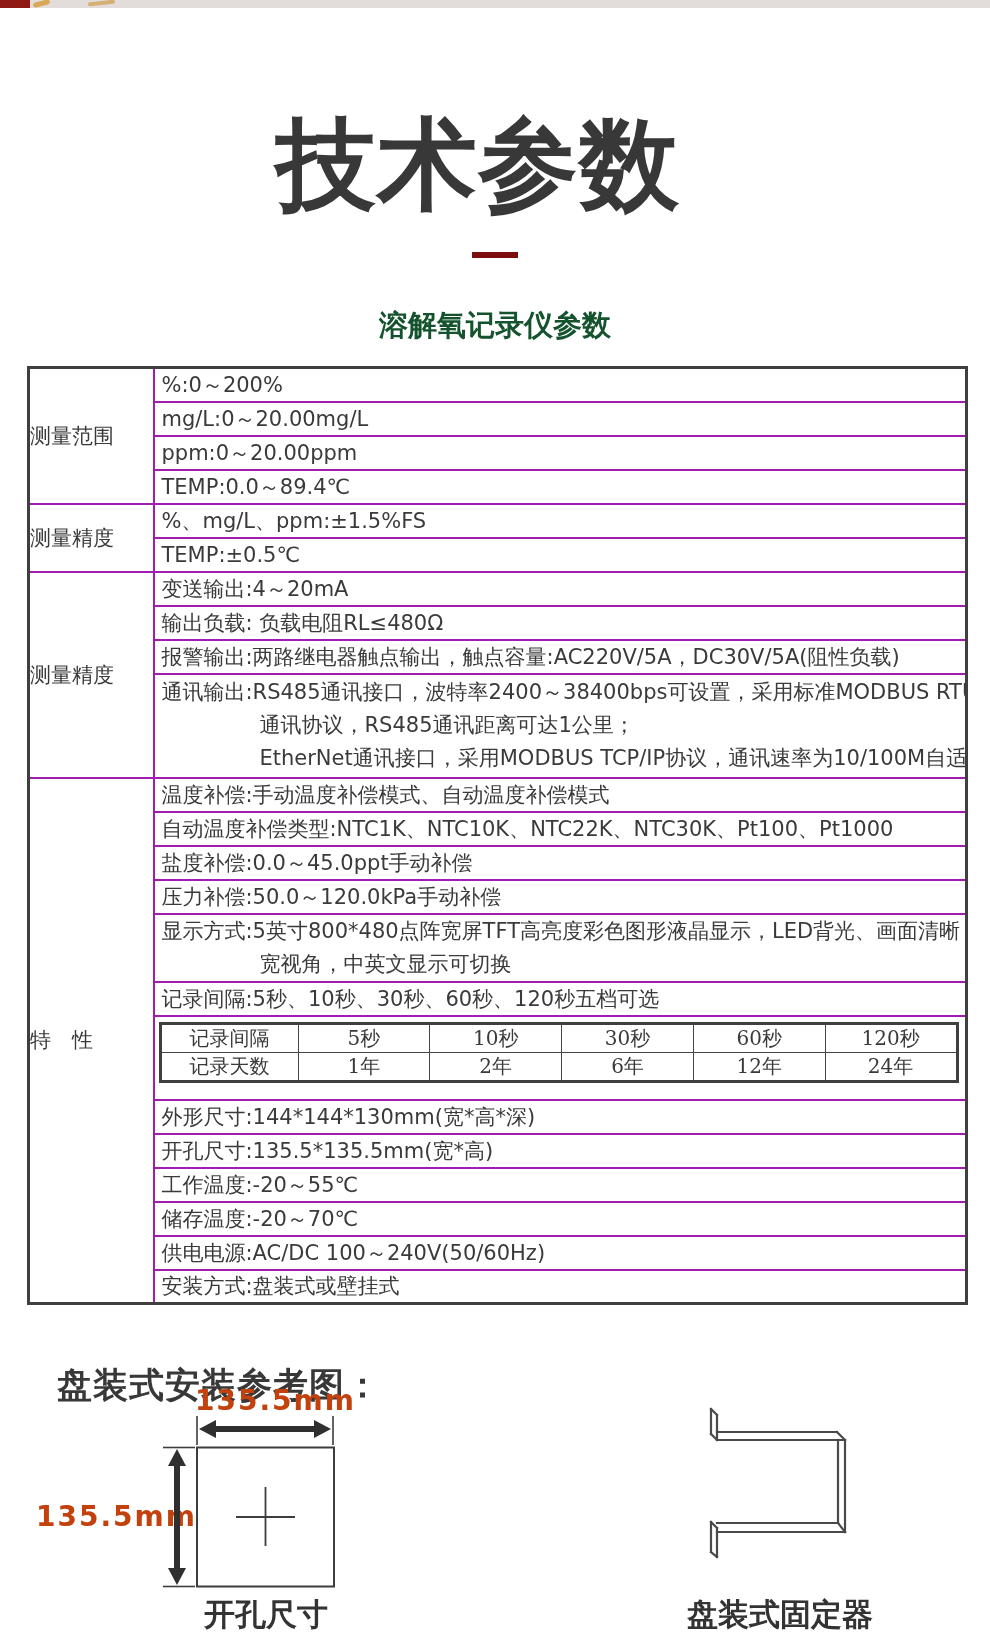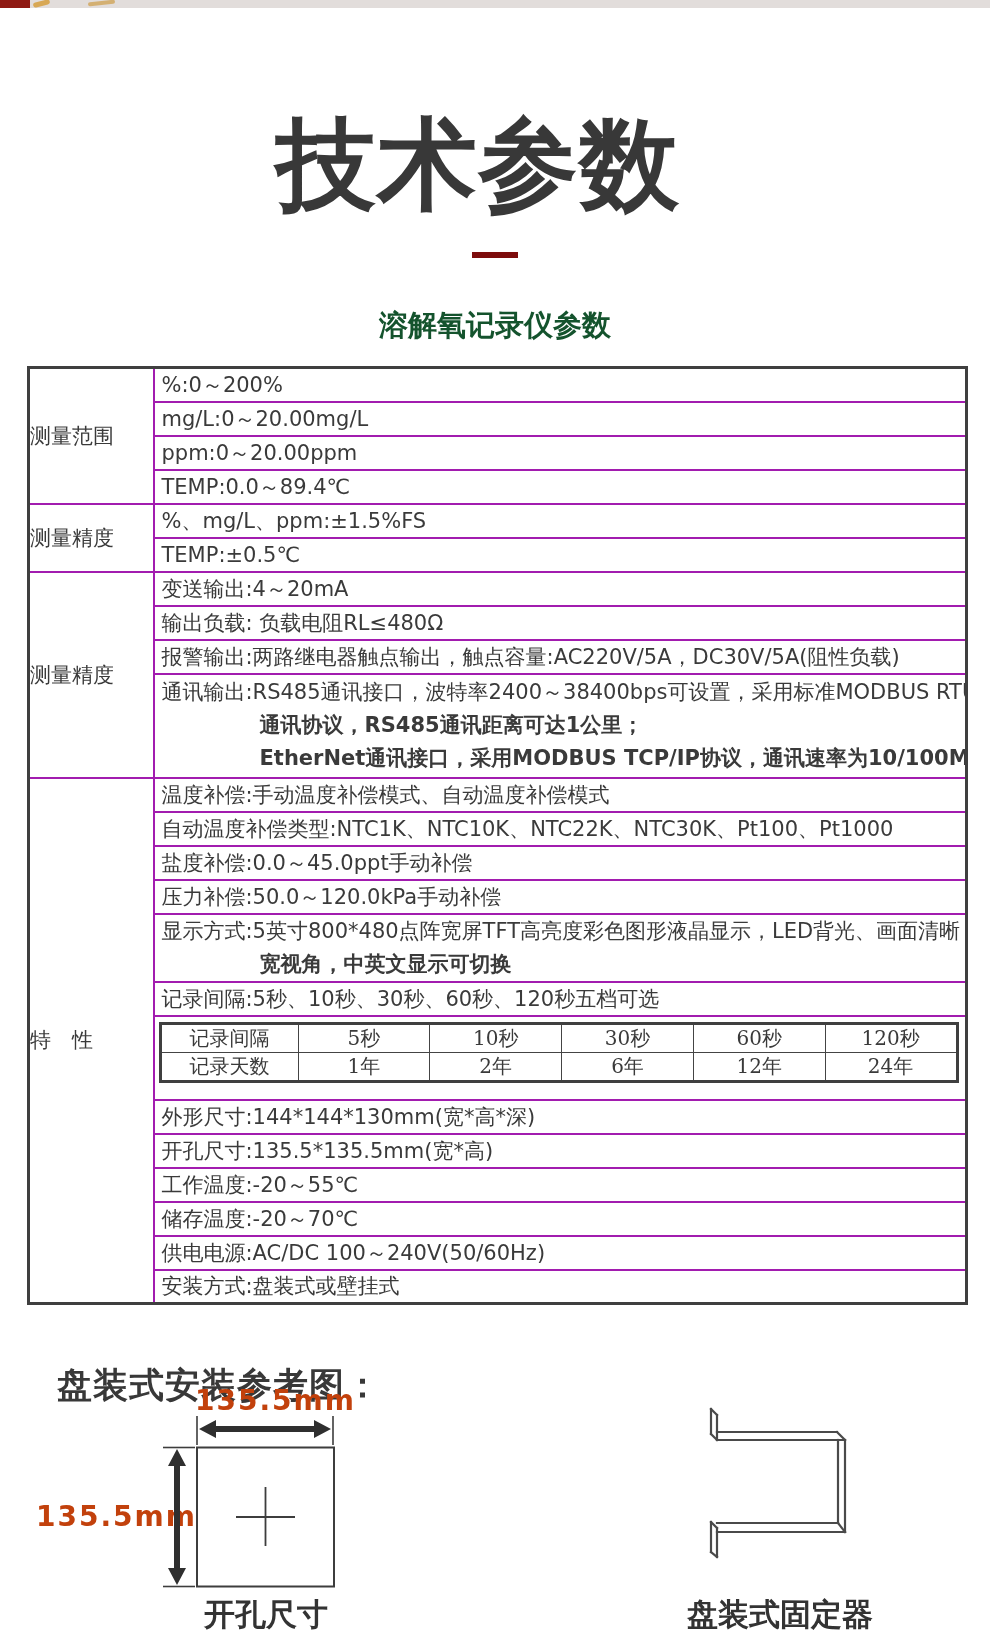--- a/index.html
+++ b/index.html
@@ -31,21 +31,21 @@
     font-size:21px; color:#3a3a3a; overflow:hidden; white-space:nowrap;
   }
   table.spec { border:3px solid #3f3f3f; }
   td.lbl { width:125px; text-align:left; vertical-align:top; padding-top:0; line-height:34px; font-size:22px; }
   td.val { padding-left:7px; }
   tr.r34 td { height:34px; }
   td.h104 { height:104px; vertical-align:middle; }
   td.h68 { height:68px; }
   td.hcell { height:78px; vertical-align:top; padding:0; }
   .mline { line-height:33px; white-space:nowrap; }
-  .mline.cont { padding-left:98px;font-weight:bold; }
+  .mline.cont { padding-left:98px; }
 
   
   table.record-table {
     width:800px; margin:5px 0 16px 4px; border-collapse:collapse; table-layout:fixed;
     border:3px solid #3f3f3f;
     font-family:"DejaVu Serif","Liberation Serif",serif;
   }
   table.record-table td {
     border:1.5px solid #444; height:28px; text-align:center; font-size:20px; white-space:nowrap; padding:0;
   }

